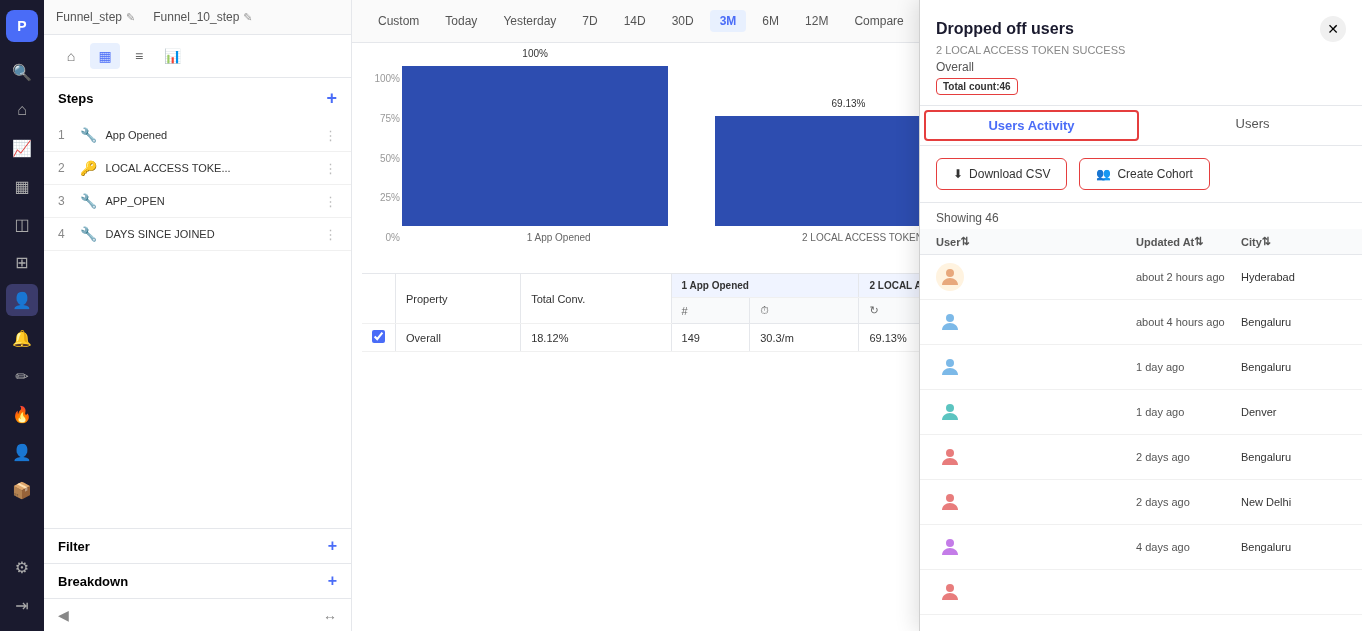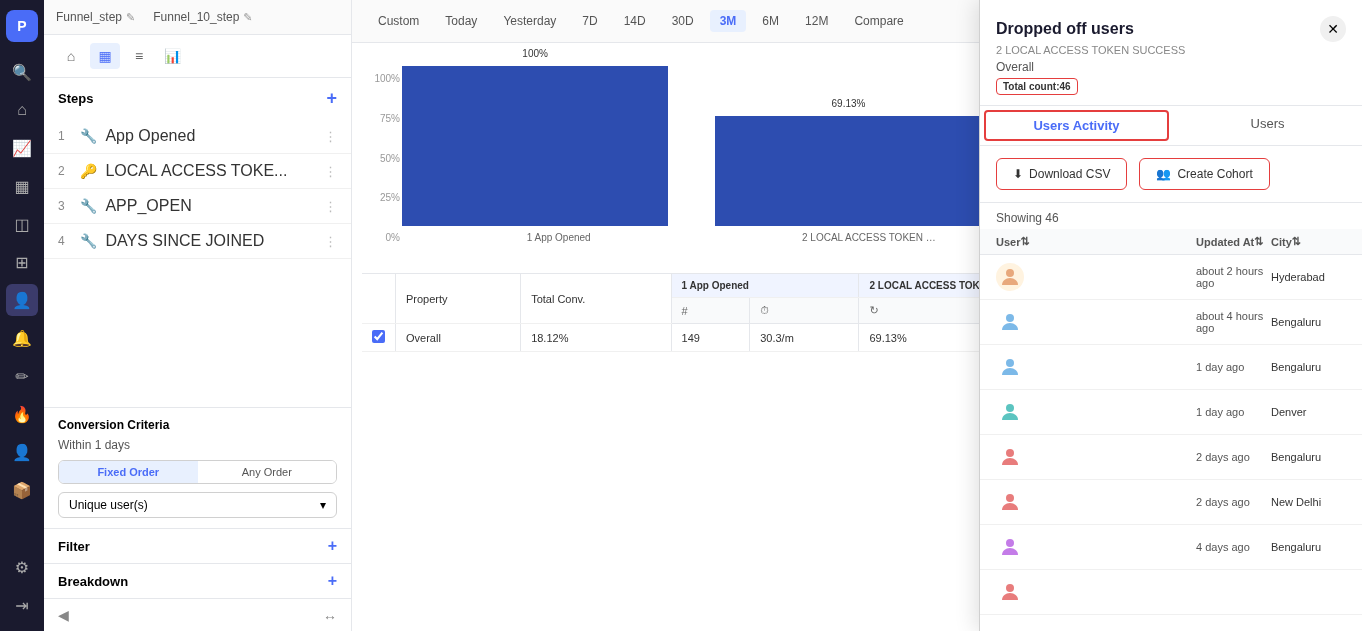--- a/index.html
+++ b/index.html
@@ -90,21 +90,21 @@
     .step-item {
       display: flex;
       align-items: center;
       padding: 8px 14px;
       gap: 8px;
       border-bottom: 1px solid #f0f0f0;
       cursor: pointer;
     }
     .step-num { color: #888; font-size: 12px; min-width: 14px; }
     .step-icon { font-size: 14px; }
-    .step-name { flex: 1; font-size: 16px; color: #333; }
+    .step-name { flex: 1; font-size: 11px; color: #333; }
     .step-more { color: #bbb; cursor: pointer; }
 
     .conversion-criteria {
       padding: 10px 14px;
       border-top: 1px solid #e5e7eb;
     }
     .conversion-title { font-weight: 600; font-size: 12px; margin-bottom: 6px; }
     .within-label { font-size: 12px; color: #555; margin-bottom: 8px; }
     .order-toggle {
       display: flex;
@@ -266,21 +266,21 @@
       color: #555;
       font-weight: 600;
     }
     .checkbox-cell { width: 30px; }
     input[type="checkbox"] { accent-color: #4a6cf7; }
 
     
     .panel-overlay {
       position: absolute;
       right: 0; top: 0;
-      width: 383px;
+      width: 443px;
       height: 631px;
       background: #fff;
       border-left: 1px solid #d0d0d0;
       box-shadow: -4px 0 20px rgba(0,0,0,0.12);
       display: flex;
       flex-direction: column;
       z-index: 100;
     }
     .panel-header {
       padding: 16px 16px 10px;
@@ -473,32 +473,20 @@
       <span class="step-more">⋮</span>
     </div>
     <div class="step-item">
       <span class="step-num">4</span>
       <span class="step-icon">🔧</span>
       <span class="step-name">DAYS SINCE JOINED</span>
       <span class="step-more">⋮</span>
     </div>
   </div>
 
-  <div class="conversion-criteria">
-    <div class="conversion-title">Conversion Criteria</div>
-    <div class="within-label">Within 1 days</div>
-    <div class="order-toggle">
-      <div class="order-btn active">Fixed Order</div>
-      <div class="order-btn">Any Order</div>
-    </div>
-    <div class="unique-users-select">
-      <span>Unique user(s)</span>
-      <span>▾</span>
-    </div>
-  </div>
 
   <div class="filter-section">
     <span>Filter</span>
     <span style="font-size:16px;color:#4a6cf7;cursor:pointer;">+</span>
   </div>
 
   <div class="breakdown-section">
     <span>Breakdown</span>
     <span style="font-size:16px;color:#4a6cf7;cursor:pointer;">+</span>
   </div>

